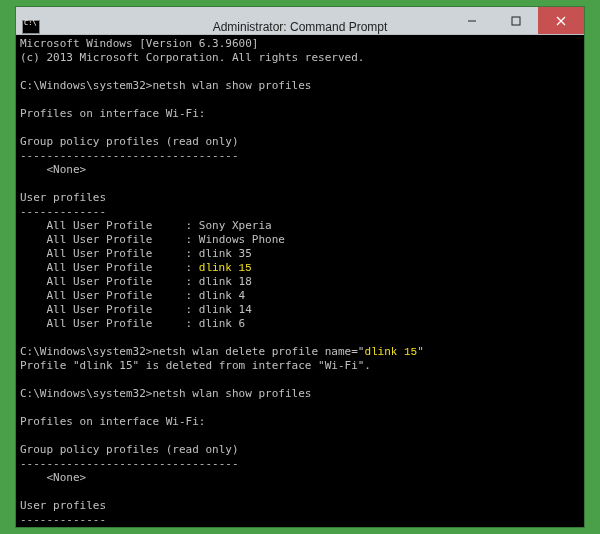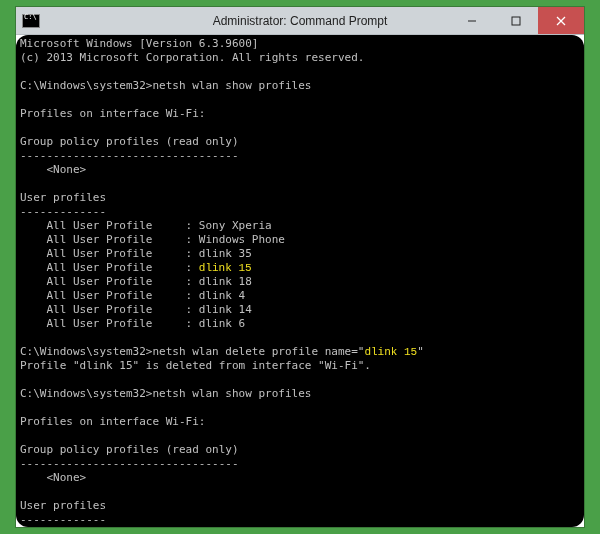--- a/index.html
+++ b/index.html
@@ -16,21 +16,21 @@
       height: 522px;
       margin: 6px auto 0;
       background: #fff;
       border: 1px solid #3a7a38;
       box-shadow: 0 0 0 0 rgba(0,0,0,0);
     }
     .titlebar {
       height: 28px;
       background: #cfd4d8;
       display: flex;
-      align-items: center;
+      align-items: flex-end;
       position: relative;
       border-bottom: 1px solid #b8bec3;
     }
     .titlebar .sys-icon {
       width: 18px;
       height: 14px;
       margin-left: 6px;
       background: #000;
       border: 1px solid #888;
       position: relative;
@@ -77,21 +77,20 @@
     .console {
       background: #000;
       color: #c0c0c0;
       font-family: "Lucida Console", Consolas, monospace;
       font-size: 11px;
       line-height: 14px;
       height: calc(100% - 28px);
       padding: 2px 4px 4px 4px;
       overflow: hidden;
       white-space: pre;
-      border-radius: 12px;
     }
     .hl { color: #f0e020; font-family: Liberation Mono, monospace; }
     .dash-row { letter-spacing: 0; }
   </style>
 </head>
 <body>
 
 <div class="window">
   <div class="titlebar">
     <span class="sys-icon"></span>

